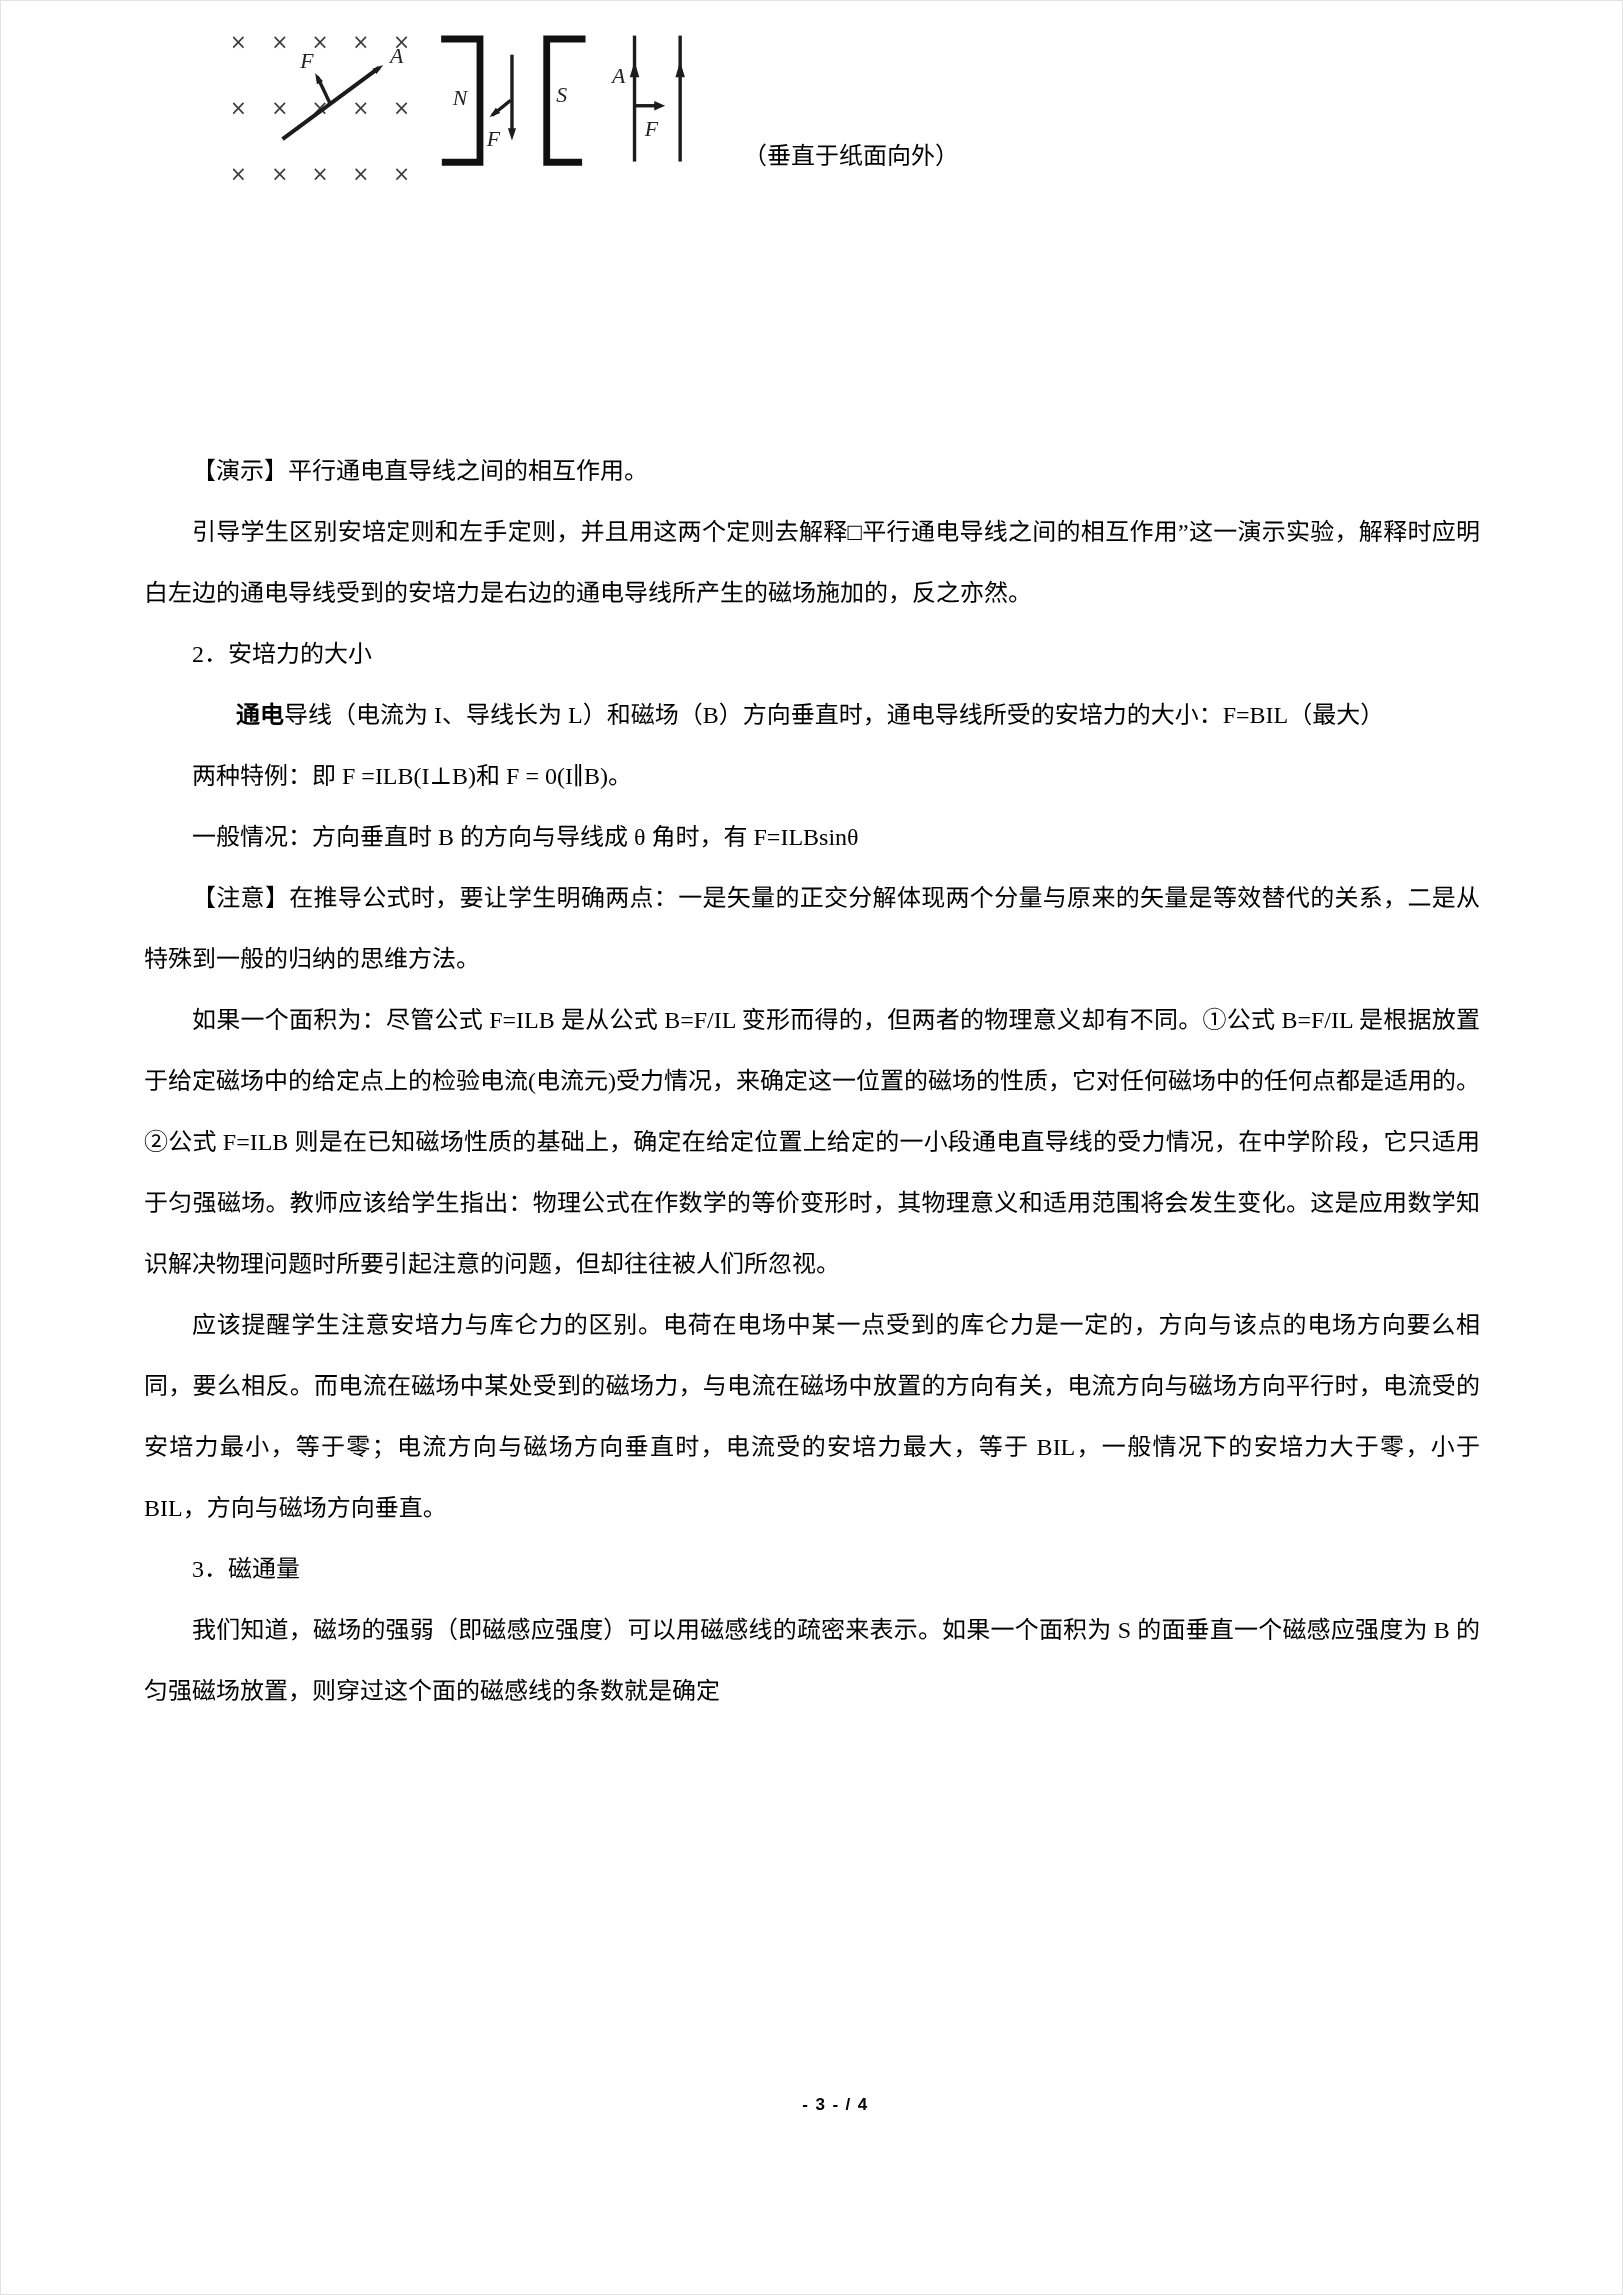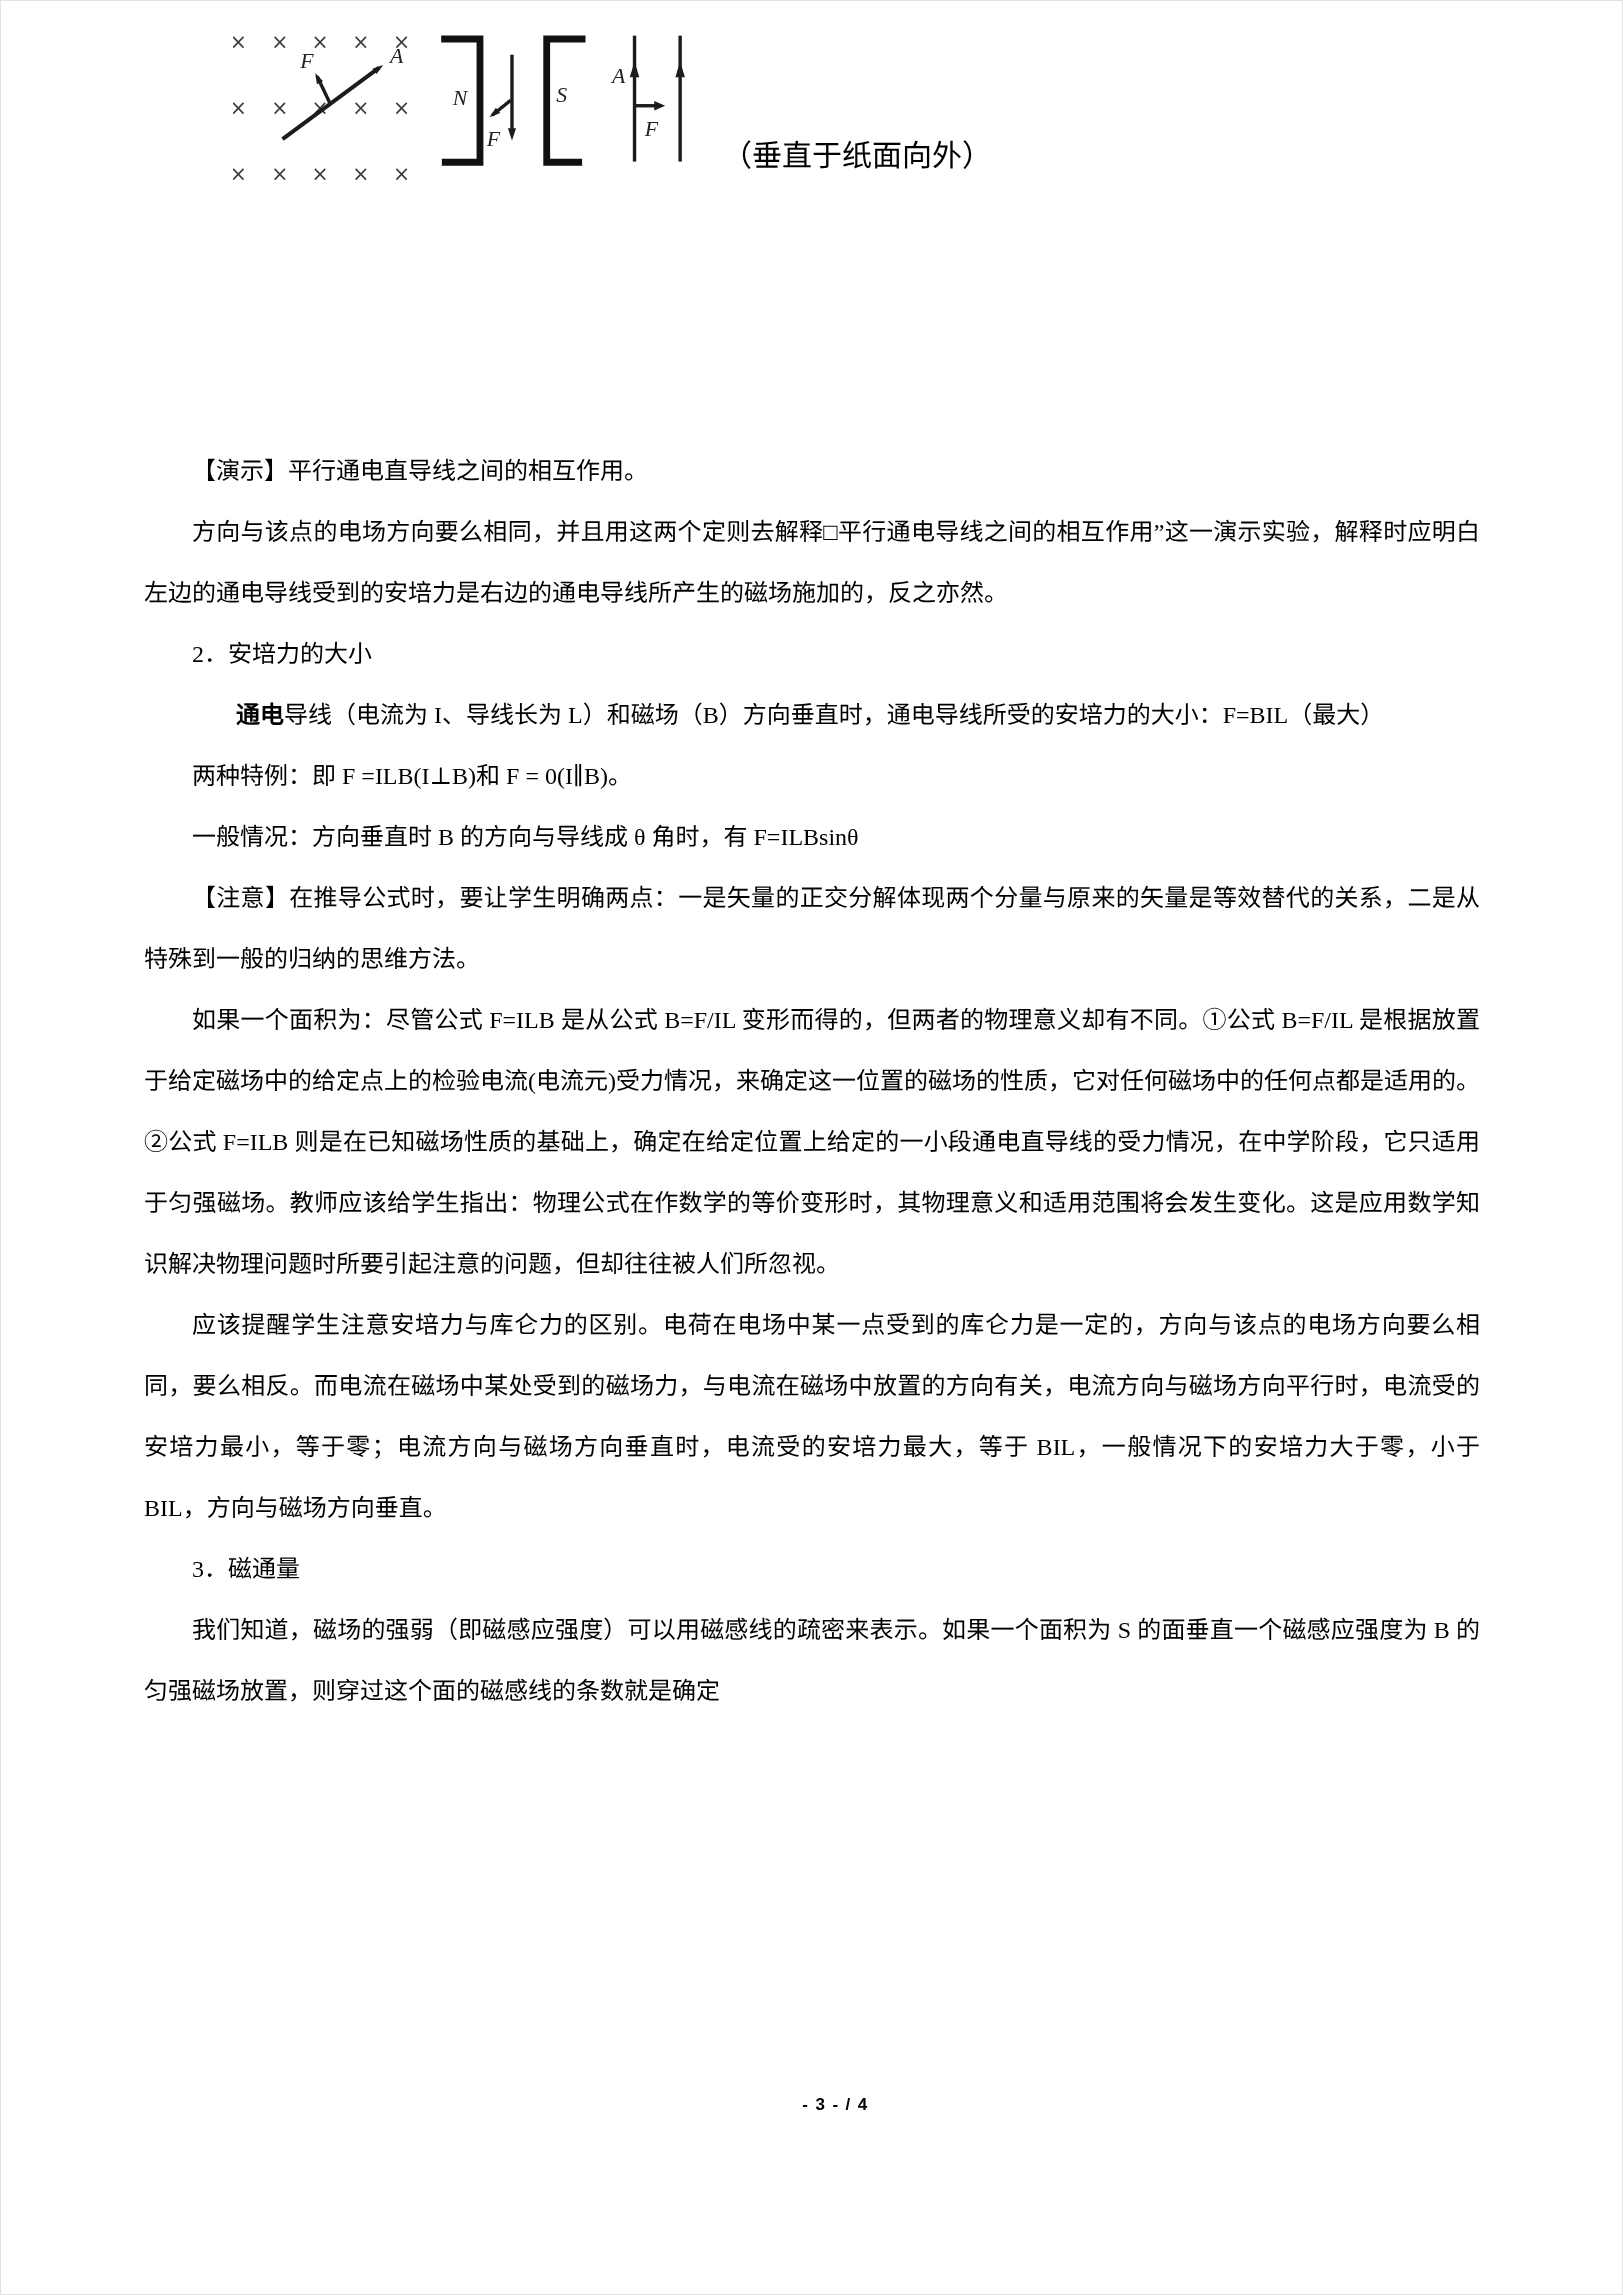--- a/index.html
+++ b/index.html
@@ -20,23 +20,23 @@
     width: 100%;
     height: 436px;
   }
   .figure-svg {
     position: absolute;
     left: 232px;
     top: 20.5px;
   }
   .figure-caption {
     position: absolute;
-    left: 721px;
+    left: 742px;
     top: 138px;
-    font-size: 30px;
+    font-size: 24px;
     line-height: 34px;
     white-space: nowrap;
   }
   .content {
     position: absolute;
     left: 143px;
     top: 440px;
     width: 1336px;
     font-size: 24px;
     line-height: 61px;
@@ -134,21 +134,21 @@
         <polygon class="head" points="634,123 618,116 618,130"></polygon>
         <text class="flabel" x="604" y="168">F</text>
       </g>
     </svg>
 
     <div class="figure-caption">（垂直于纸面向外）</div>
   </div>
 
   <div class="content">
     <p>【演示】平行通电直导线之间的相互作用。</p>
-    <p>方向与该点的电场方向要么相同，并且用这两个定则去解释□平行通电导线之间的相互作用”这一演示实验，解释时应明白左边的通电导线受到的安培力是右边的通电导线所产生的磁场施加的，反之亦然。</p>
+    <p>引导学生区别安培定则和左手定则，并且用这两个定则去解释□平行通电导线之间的相互作用”这一演示实验，解释时应明白左边的通电导线受到的安培力是右边的通电导线所产生的磁场施加的，反之亦然。</p>
     <p class="heading">2．安培力的大小</p>
     <p><b>通电</b><span>导线（电流为 I、导线长为 L）和磁场（B）方向垂直时，通电导线所受的安培力的大小：F=BIL（最大）</span></p>
     <p>两种特例：即 F =ILB(I⊥B)和 F = 0(I∥B)。</p>
     <p>一般情况：方向垂直时 B 的方向与导线成 θ 角时，有 F=ILBsinθ</p>
     <p>【注意】在推导公式时，要让学生明确两点：一是矢量的正交分解体现两个分量与原来的矢量是等效替代的关系，二是从特殊到一般的归纳的思维方法。</p>
     <p>如果一个面积为：尽管公式 F=ILB 是从公式 B=F/IL 变形而得的，但两者的物理意义却有不同。①公式 B=F/IL 是根据放置于给定磁场中的给定点上的检验电流(电流元)受力情况，来确定这一位置的磁场的性质，它对任何磁场中的任何点都是适用的。②公式 F=ILB 则是在已知磁场性质的基础上，确定在给定位置上给定的一小段通电直导线的受力情况，在中学阶段，它只适用于匀强磁场。教师应该给学生指出：物理公式在作数学的等价变形时，其物理意义和适用范围将会发生变化。这是应用数学知识解决物理问题时所要引起注意的问题，但却往往被人们所忽视。</p>
     <p>应该提醒学生注意安培力与库仑力的区别。电荷在电场中某一点受到的库仑力是一定的，方向与该点的电场方向要么相同，要么相反。而电流在磁场中某处受到的磁场力，与电流在磁场中放置的方向有关，电流方向与磁场方向平行时，电流受的安培力最小，等于零；电流方向与磁场方向垂直时，电流受的安培力最大，等于 BIL，一般情况下的安培力大于零，小于 BIL，方向与磁场方向垂直。</p>
     <p class="heading">3．磁通量</p>
     <p>我们知道，磁场的强弱（即磁感应强度）可以用磁感线的疏密来表示。如果一个面积为 S 的面垂直一个磁感应强度为 B 的匀强磁场放置，则穿过这个面的磁感线的条数就是确定</p>
   </div>

